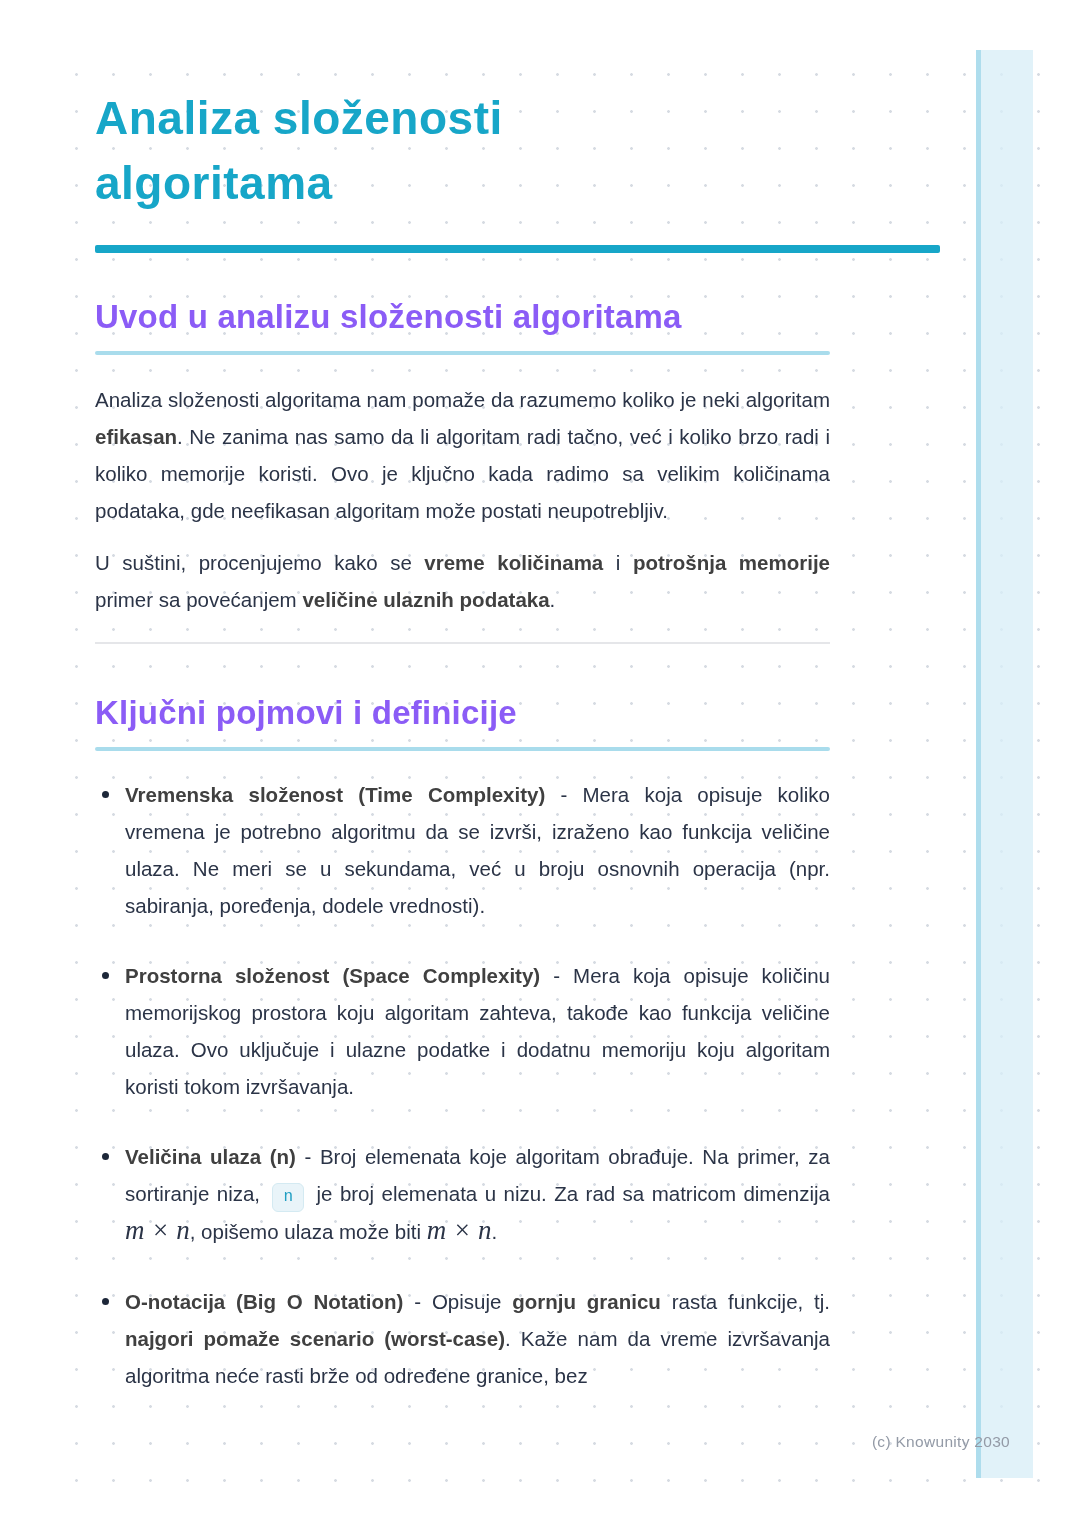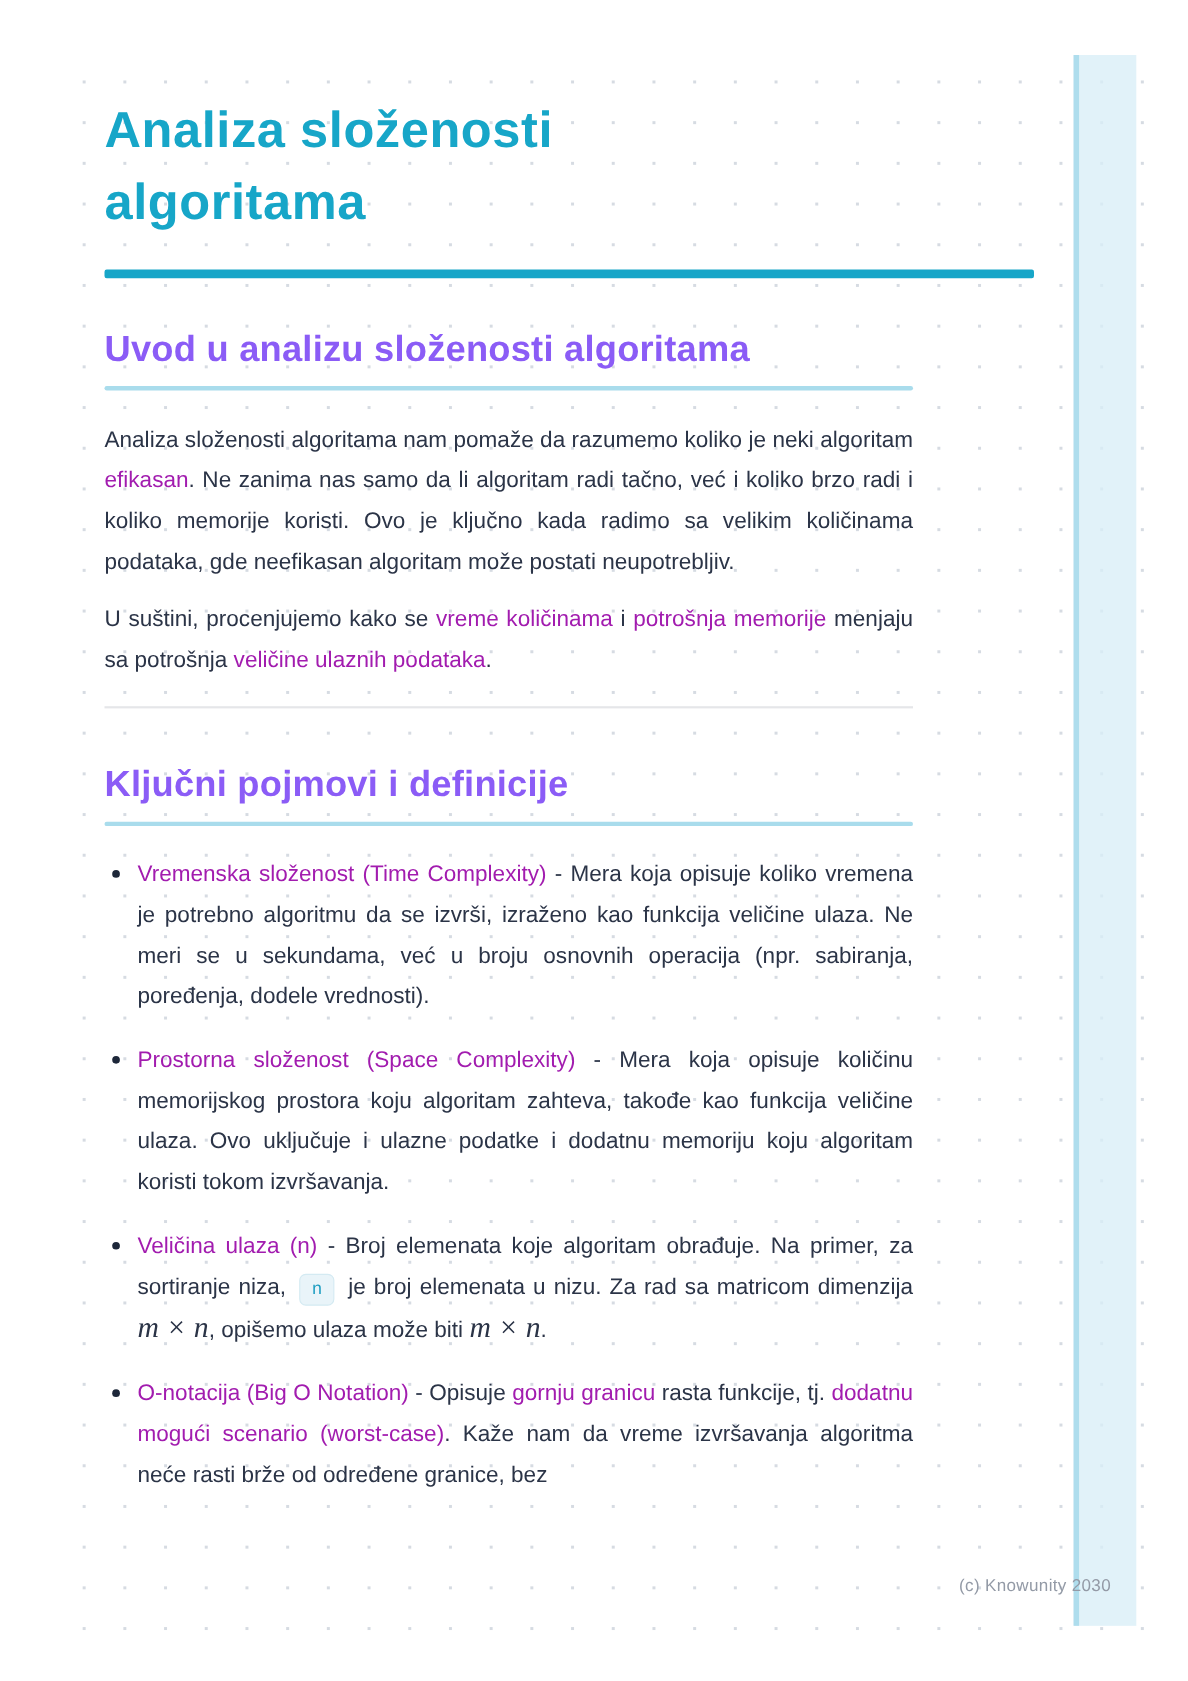--- a/index.html
+++ b/index.html
@@ -80,36 +80,36 @@
     margin-top: 24px;
   }
   ul.terms {
     list-style: none;
     margin: 25px 0 0 0;
     padding: 0;
   }
   ul.terms li {
     position: relative;
     padding-left: 30px;
-    margin-top: 21px;
+    margin-top: 33px;
     color: #2b3447;
     font-size: 20.5px;
     line-height: 37px;
     text-align: justify;
   }
   ul.terms li:first-child { margin-top: 0; }
   ul.terms li::before {
     content: "";
     position: absolute;
     left: 7px; top: 15px;
     width: 7px; height: 7px;
     border-radius: 50%;
     background: #1d2739;
   }
-  .b { font-weight: 400; color: #a21caf; }
+  .b { font-weight: 700; color: #404040; }
   .code {
     display: inline-block;
     font-family: "Liberation Mono", monospace;
     font-size: 16px;
     line-height: 23px;
     color: #1f9ec2;
     background: #e9f4f9;
     border: 1px solid #d4eaf2;
     border-radius: 6px;
     padding: 2px 10px;
@@ -139,31 +139,31 @@
   <div class="stripe"></div>
 
   <div class="content">
     <h1><span>Analiza složenosti</span><br><span>algoritama</span></h1>
     <div class="title-rule"></div>
 
     <section class="sec-uvod">
       <h2>Uvod u analizu složenosti algoritama</h2>
       <div class="h2-rule"></div>
       <p class="body"><span>Analiza složenosti algoritama nam pomaže da razumemo koliko je neki algoritam </span><span class="b">efikasan</span><span>. Ne zanima nas samo da li algoritam radi tačno, već i koliko brzo radi i koliko memorije koristi. Ovo je ključno kada radimo sa velikim količinama podataka, gde neefikasan algoritam može postati neupotrebljiv.</span></p>
-      <p class="body"><span>U suštini, procenjujemo kako se </span><span class="b">vreme količinama</span><span> i </span><span class="b">potrošnja memorije</span><span> menjaju sa potrošnja </span><span class="b">veličine ulaznih podataka</span><span>.</span></p>
+      <p class="body"><span>U suštini, procenjujemo kako se </span><span class="b">vreme količinama</span><span> i </span><span class="b">potrošnja memorije</span><span> primer sa povećanjem </span><span class="b">veličine ulaznih podataka</span><span>.</span></p>
     </section>
 
     <div class="section-divider"></div>
 
     <section class="sec-kljucni">
       <h2>Ključni pojmovi i definicije</h2>
       <div class="h2-rule"></div>
       <ul class="terms">
         <li><span class="b">Vremenska složenost (Time Complexity)</span><span> - Mera koja opisuje koliko vremena je potrebno algoritmu da se izvrši, izraženo kao funkcija veličine ulaza. Ne meri se u sekundama, već u broju osnovnih operacija (npr. sabiranja, poređenja, dodele vrednosti).</span></li>
         <li><span class="b">Prostorna složenost (Space Complexity)</span><span> - Mera koja opisuje količinu memorijskog prostora koju algoritam zahteva, takođe kao funkcija veličine ulaza. Ovo uključuje i ulazne podatke i dodatnu memoriju koju algoritam koristi tokom izvršavanja.</span></li>
         <li><span class="b">Veličina ulaza (n)</span><span> - Broj elemenata koje algoritam obrađuje. Na primer, za sortiranje niza, </span><span class="code">n</span><span> je broj elemenata u nizu. Za rad sa matricom dimenzija </span><span class="math">m × n</span><span>, opišemo ulaza može biti </span><span class="math">m × n</span><span>.</span></li>
-        <li><span class="b">O-notacija (Big O Notation)</span><span> - Opisuje </span><span class="b">gornju granicu</span><span> rasta funkcije, tj. </span><span class="b">dodatnu mogući scenario (worst-case)</span><span>. Kaže nam da vreme izvršavanja algoritma neće rasti brže od određene granice, bez</span></li>
+        <li><span class="b">O-notacija (Big O Notation)</span><span> - Opisuje </span><span class="b">gornju granicu</span><span> rasta funkcije, tj. </span><span class="b">najgori pomaže scenario (worst-case)</span><span>. Kaže nam da vreme izvršavanja algoritma neće rasti brže od određene granice, bez</span></li>
       </ul>
     </section>
   </div>
 
   <div class="footer">(c) Knowunity 2030</div>
 </div>
 
 </body></html>

